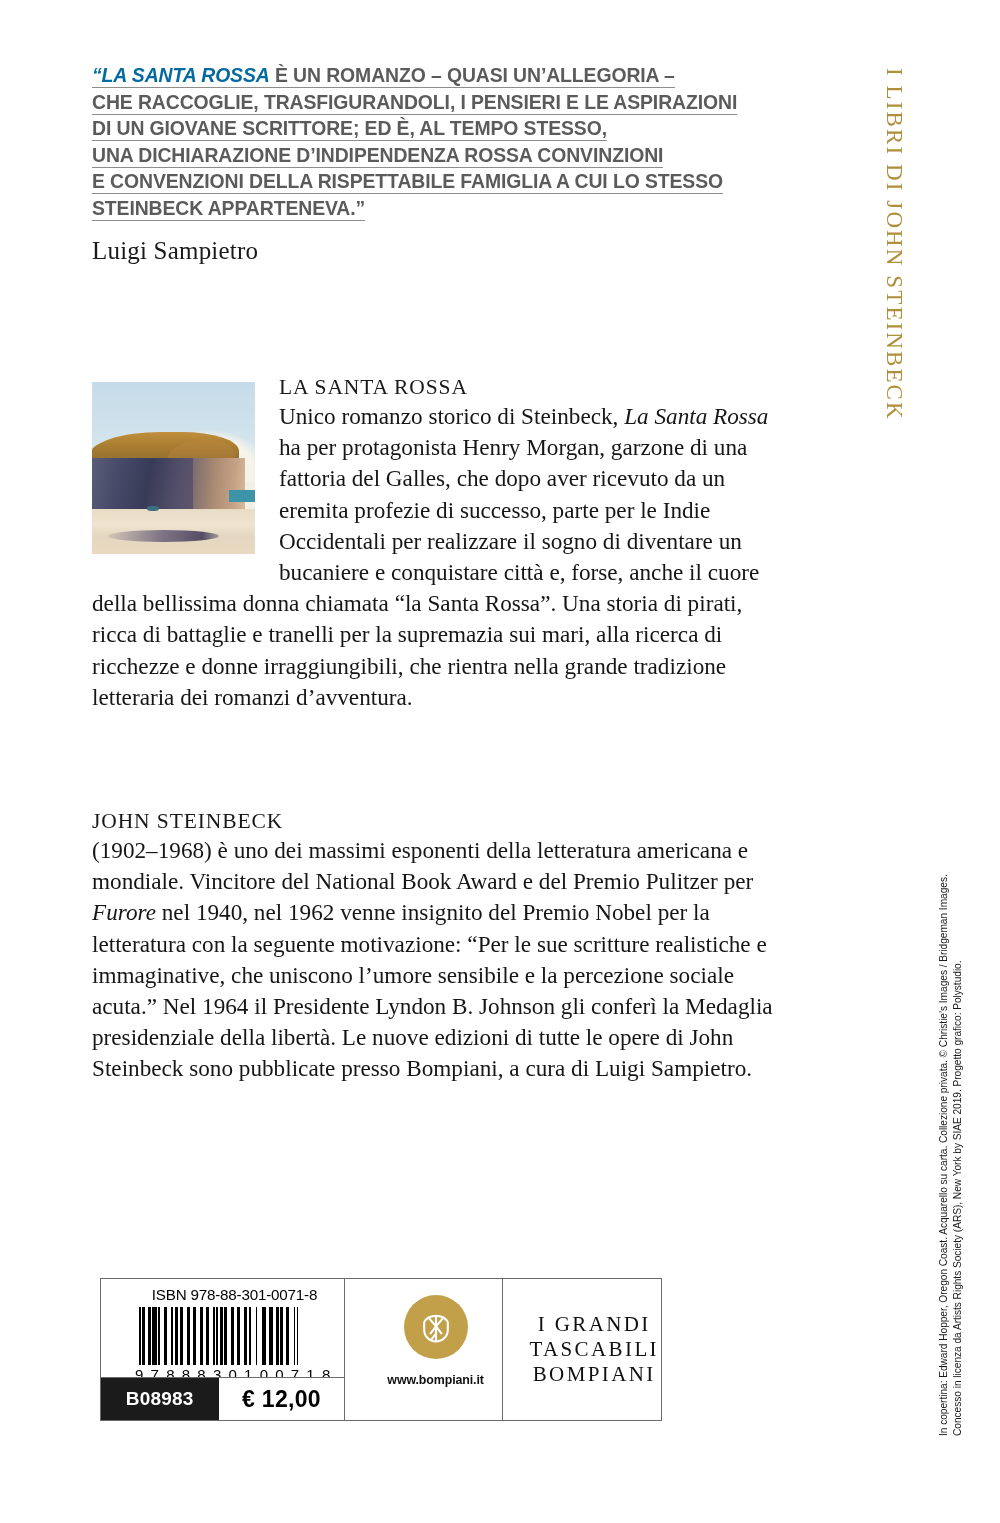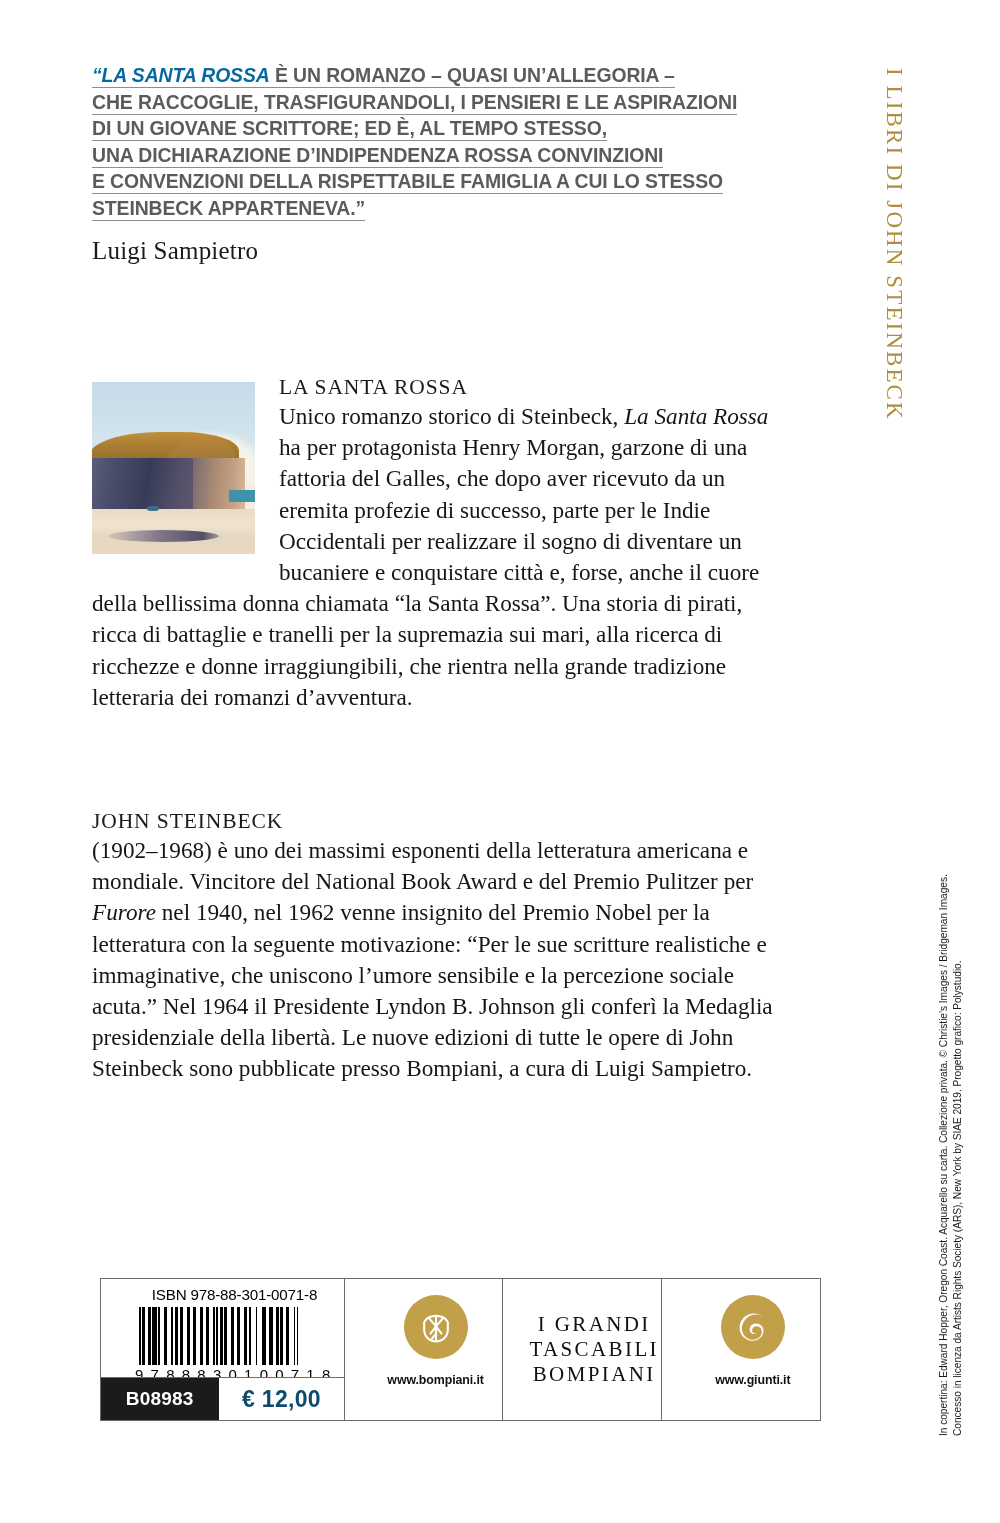--- a/index.html
+++ b/index.html
@@ -259,21 +259,21 @@
     color: #fff;
     font-family: "Liberation Sans", sans-serif;
     font-weight: 700;
     font-size: 19px;
     display: flex; align-items: center; justify-content: center;
     letter-spacing: 0.2px;
   }
   #price-cell {
     flex: 1;
     background: #fff;
-    color: #0c4a6e;
+    color: #000000;
     font-family: "Liberation Sans", sans-serif;
     font-weight: 700;
     font-size: 23px;
     display: flex; align-items: center; justify-content: center;
     letter-spacing: 0.3px;
   }
 
   
   #imprint-box {
     width: 160px;
@@ -462,22 +462,14 @@
     </div>
     <div class="logo-url">www.bompiani.it</div>
   </div>
 
   <div class="panel-box" id="imprint-box">
     <div id="imprint-name">I GRANDI
 TASCABILI
 BOMPIANI</div>
   </div>
 
-  <div class="panel-box logo-box">
-    <div class="logo-mark">
-      <svg width="44" height="44" viewBox="0 0 64 64" aria-hidden="true">
-        <path fill="#ffffff" d="M46 16 C38 10 24 11 17 20 C9 30 12 45 23 50 C33 55 45 50 47 40 C48.5 32 42 26 35 27 C29 28 25.5 34 28 39 C30 43 36 43.5 38 40 C36.5 42.5 32.5 42 31 39 C29.5 35.5 32.5 31 37 31 C42.5 31 46 36 44.5 41.5 C42.5 49 33 53 25 49 C15 44 13 31 20 22 C27 13 39 12 46 16 Z"></path>
-      </svg>
-    </div>
-    <div class="logo-url">www.giunti.it</div>
-  </div>
 
 </div>
 
 </body></html>

